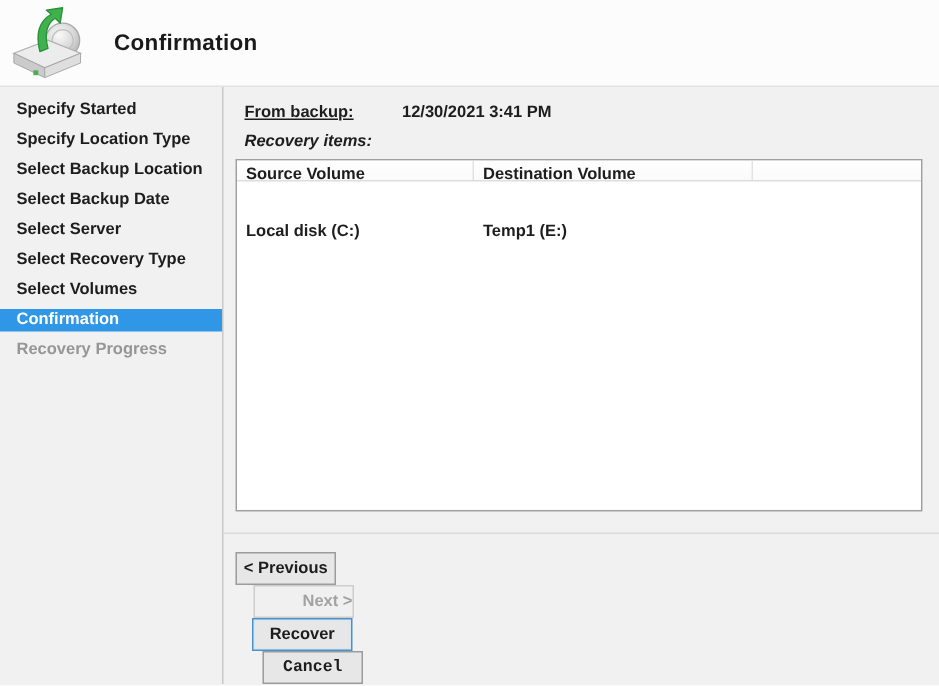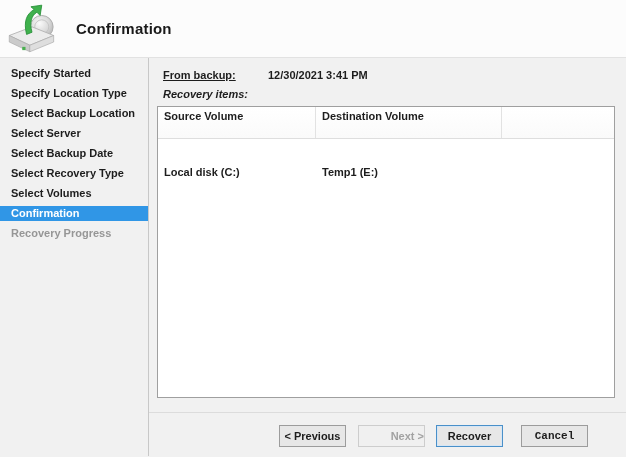--- a/index.html
+++ b/index.html
@@ -46,34 +46,34 @@
   }
   .info-label { width: 105px; text-decoration: underline; }
   .recovery-label { margin-top: 4px; font-style: italic; }
   
   .table {
     margin-top: 4px; height: 292px;
     background: #ffffff; border: 1px solid #9f9f9f;
     overflow: hidden;
   }
   .thead {
-    display: flex; height: 32px;
+    display: flex; height: 14px;
     background: linear-gradient(#ffffff, #fafafa);
     border-bottom: 1px solid #dedede;
     font-size: 11px; font-weight: 600;
   }
   .th { line-height: 19px; padding-left: 6px; border-right: 1px solid #e2e2e2; }
   .col1 { width: 158px; flex: 0 0 auto; }
   .col2 { width: 186px; flex: 0 0 auto; }
   .col3 { flex: 1; border-right: none; }
   .tr { display: flex; height: 20px; font-size: 11px; font-weight: 600; margin-top: 23px; }
   .td { line-height: 20px; padding-left: 6px; }
   
   .sep { border-top: 1px solid #dcdcdc; margin-top: 14px; margin-left: -8px; margin-right: -11px; }
-  .buttons { display: flex; justify-content: flex-end; margin-top: 12px; padding-right: 27px; }
+  .buttons { display: flex; justify-content: flex-end; margin-top: 12px; padding-right: 27px; flex-direction: column; }
   .btn {
     width: 67px; height: 22px;
     font-family: inherit; font-size: 11px; font-weight: 600; color: #1d1d1d;
     background: #e7e7e7; border: 1px solid #9c9c9c;
     padding: 0; cursor: pointer;
   }
   .btn-next { margin-left: 12px; }
   .btn-recover { margin-left: 11px; }
   .btn-cancel { margin-left: 18px; font-family: Liberation Mono, monospace; }
   .btn:disabled { background: #f0f0f0; border-color: #cdcdcd; color: #a2a2a2; cursor: default; text-align: right; }
@@ -111,22 +111,22 @@
     </span>
     <span class="header-title">Confirmation</span>
   </div>
 
   <div class="body">
 
     <div class="sidebar">
       <div class="step">Specify Started</div>
       <div class="step">Specify Location Type</div>
       <div class="step">Select Backup Location</div>
+      <div class="step">Select Backup Date</div>
       <div class="step">Select Server</div>
-      <div class="step">Select Backup Date</div>
       <div class="step">Select Recovery Type</div>
       <div class="step">Select Volumes</div>
       <div class="step selected">Confirmation</div>
       <div class="step disabled">Recovery Progress</div>
     </div>
 
     <div class="content">
       <div class="info-row">
         <span class="info-label">From backup:</span>
         <span>12/30/2021 3:41 PM</span>

